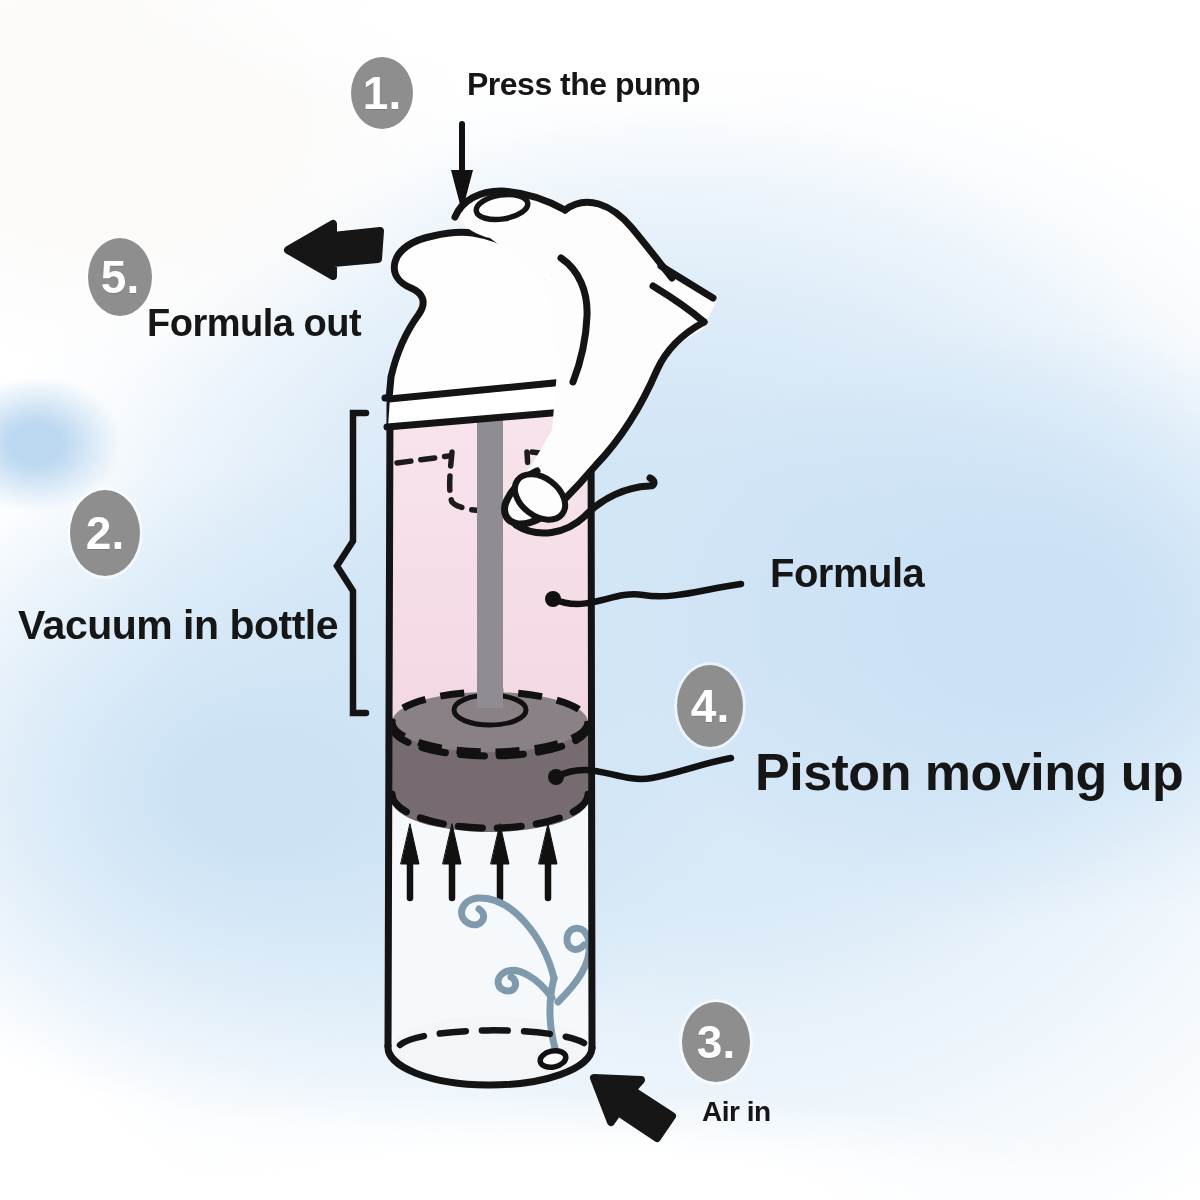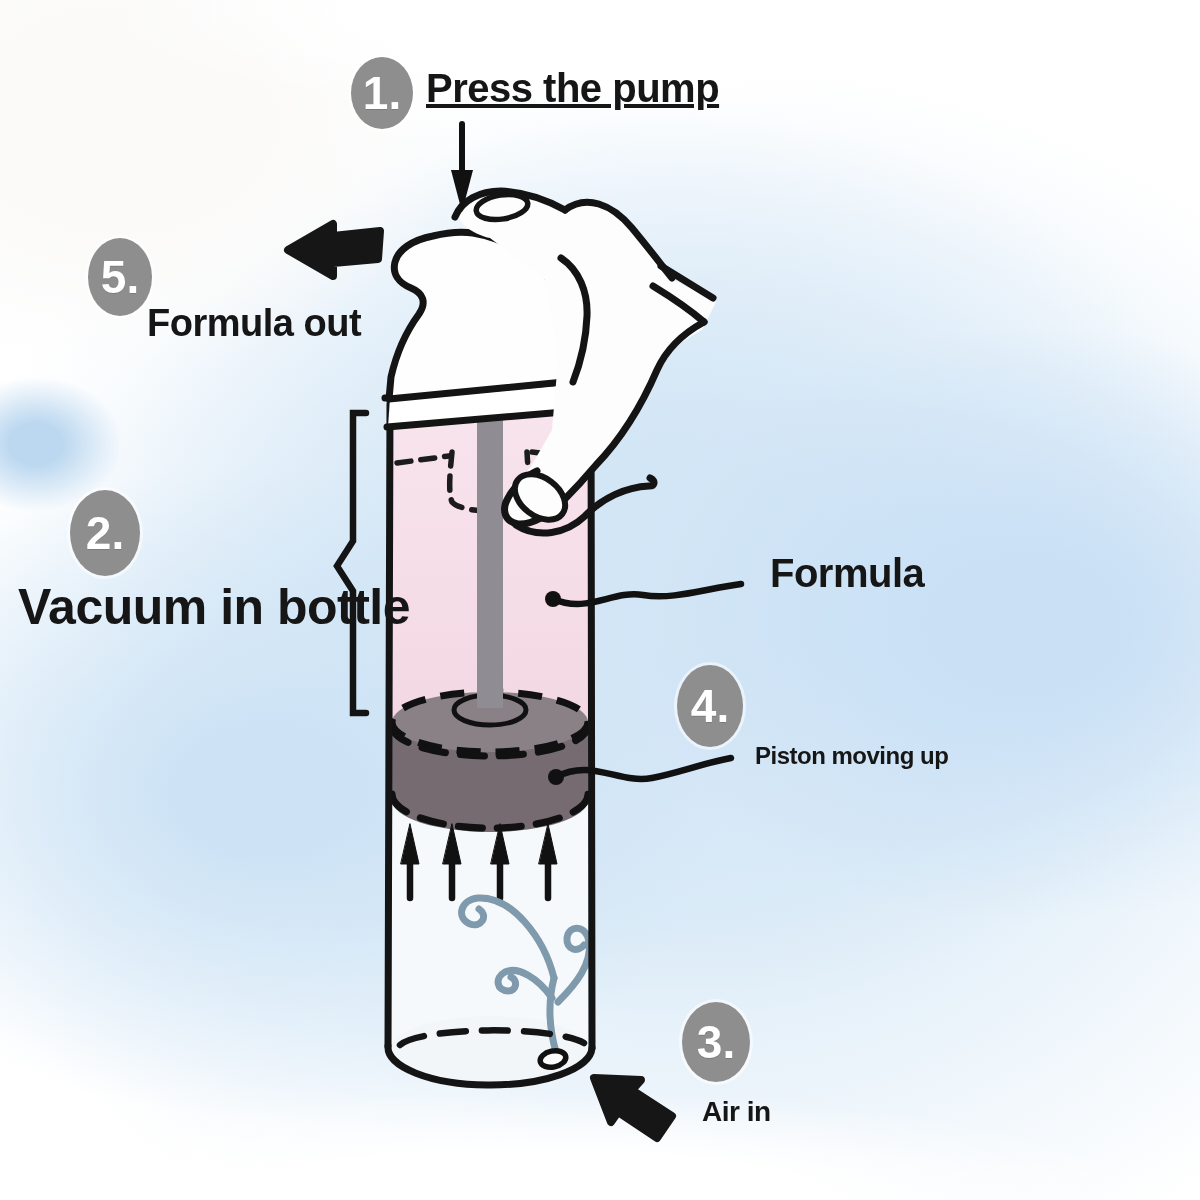--- a/index.html
+++ b/index.html
@@ -150,21 +150,21 @@
 
     <polygon points="594,1078 641,1080 632,1090 672,1116 657,1138 618,1112 611,1122" fill="#161616" stroke="#161616" stroke-width="8" stroke-linejoin="round"></polygon>
   </svg>
 
   <div class="num-circle" style="left:351px;top:57px;width:62px;height:72px;">1.</div>
   <div class="num-circle" style="left:70px;top:490px;width:70px;height:86px;">2.</div>
   <div class="num-circle" style="left:682px;top:1002px;width:68px;height:80px;">3.</div>
   <div class="num-circle" style="left:677px;top:665px;width:66px;height:82px;">4.</div>
   <div class="num-circle" style="left:88px;top:238px;width:64px;height:78px;">5.</div>
 
-  <div class="lbl" style="left:426px;top:66px;font-size:40px;text-decoration:underline;">Press the pump</div>
-  <div class="lbl" style="left:18px;top:578px;font-size:50px;">Vacuum in bottle</div>
+  <div class="lbl" style="left:467px;top:66px;font-size:32px;">Press the pump</div>
+  <div class="lbl" style="left:18px;top:602px;font-size:41px;">Vacuum in bottle</div>
   <div class="lbl" style="left:702px;top:1096px;font-size:28px;">Air in</div>
-  <div class="lbl" style="left:755px;top:742px;font-size:24px;">Piston moving up</div>
+  <div class="lbl" style="left:755px;top:742px;font-size:52px;">Piston moving up</div>
   <div class="lbl" style="left:147px;top:302px;font-size:38px;">Formula out</div>
 
   <div class="lbl" style="left:770px;top:551px;font-size:40px;">Formula</div>
 
 </div>
 
 </body></html>

